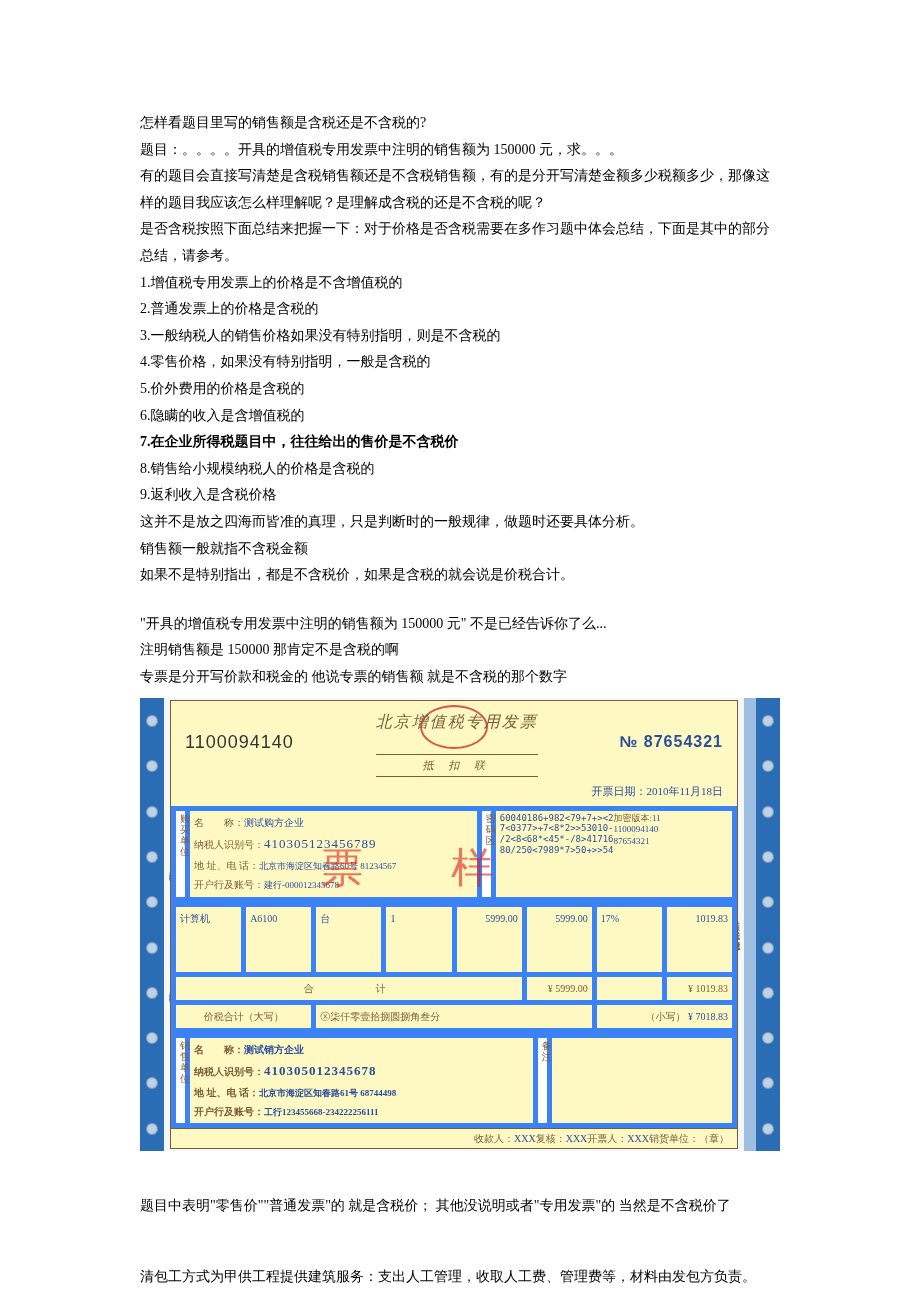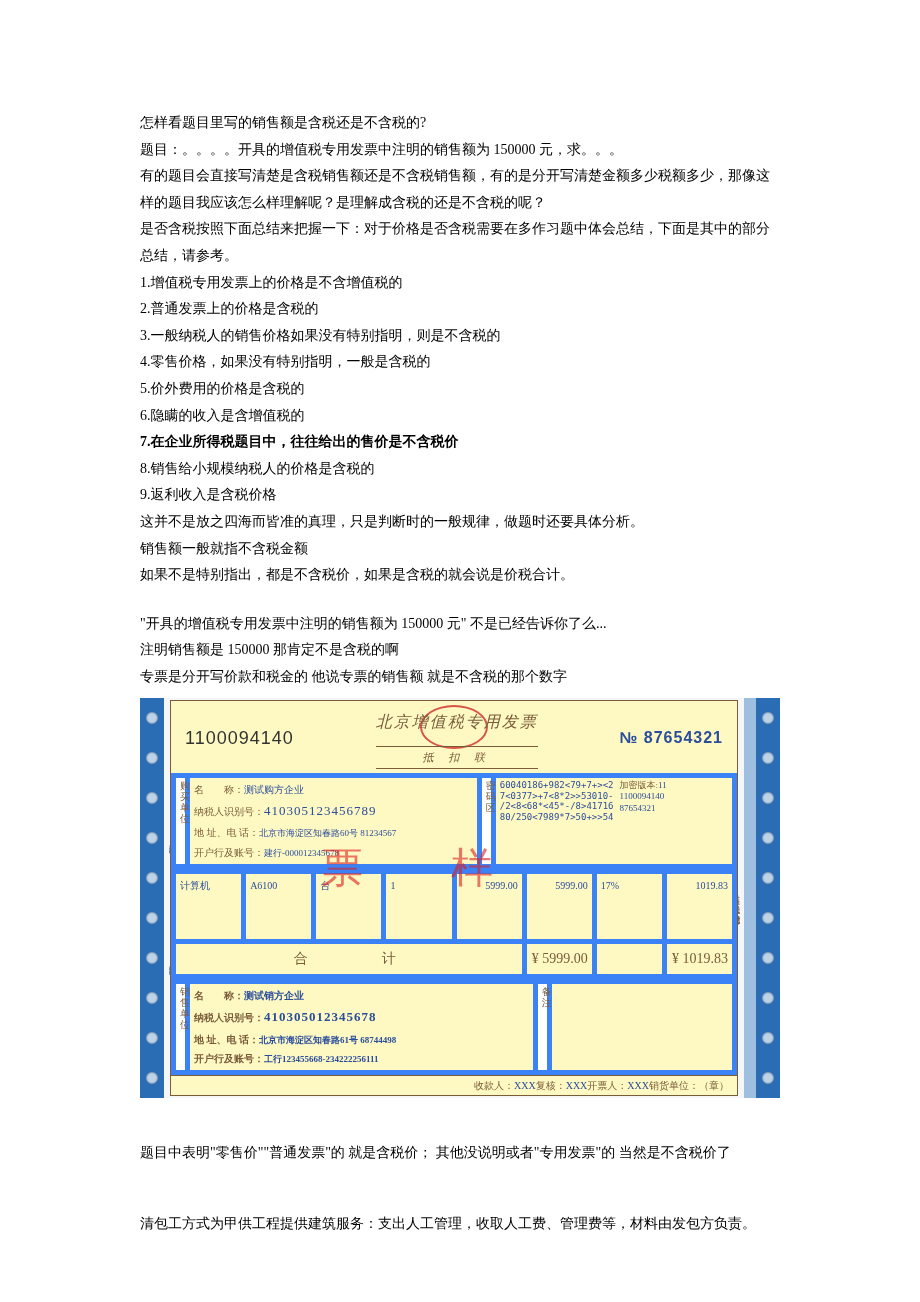--- a/index.html
+++ b/index.html
@@ -70,21 +70,21 @@
       letter-spacing: 2px;
       position: relative;
       font-style: italic;
     }
     .inv-title .sub {
       font-size: 11px;
       letter-spacing: 6px;
       border-top: 1px solid #7a5c3a;
       border-bottom: 1px solid #7a5c3a;
       display: block;
-      margin-top: 8px;
+      margin-top: 16px;
       padding: 0 4px;
       color: #7a5c3a;
     }
     .stamp-oval {
       position: absolute;
       left: 50%; top: 4px;
       transform: translateX(-50%);
       width: 68px; height: 44px;
       border: 2px solid rgba(200,30,30,0.75);
       border-radius: 50%;
@@ -147,21 +147,21 @@
       position: absolute;
       color: rgba(220,30,30,0.6);
       font-size: 42px;
       font-weight: normal;
       pointer-events: none;
       font-family: "KaiTi","STKaiti",serif;
     }
     .wm1 { left: 150px; top: 128px; }
     .wm2 { left: 280px; top: 128px; }
 
-    .sum-row td { font-size:14px;margin-left:8px; }
+    .sum-row td { font-size:10px;margin-left:8px; }
     .footer-row {
       padding: 0 8px;
       border-top: 1px solid #7a5c3a;
       color: #7a5c3a;
       font-size: 10px;
       display:flex;
       justify-content: flex-end;
     }
     .footer-row .blue { color:#2a4d9c; }
 
@@ -243,20 +243,23 @@
     <div class="invoice-header">
       <div class="inv-code">1100094140</div>
       <div class="inv-title">
         <span>北京增值税专用发票</span>
         <span class="sub">抵  扣  联</span>
       </div>
       <div class="inv-no">
         <span>№</span>
         <span class="num">87654321</span>
       </div>
+    </div>
+    <div class="inv-date-row">
+      <span>开票日期：</span><span>2010年11月18日</span>
     </div>
 
     <table class="brown-table">
       <tbody>
           <tr>
         <td class="side-label" rowspan="1">购买单位</td>
         <td style="width:52%;">
           <span>名　　称：</span><span class="blue">测试购方企业</span><br>
           <span>纳税人识别号：</span><span class="blue" style="font-size:13px;letter-spacing:1px;">410305123456789</span><br>
           <span>地 址、电 话：</span><span class="blue tiny">北京市海淀区知春路60号 81234567</span><br>
@@ -264,21 +267,21 @@
         </td>
         <td class="side-label">密码区</td>
         <td>
           <div style="display:flex;">
             <div class="blue tiny" style="font-family:monospace;line-height:1.2;">
               <span>60040186+982&lt;79+7+&gt;&lt;2</span><br>
               <span>7&lt;0377&gt;+7&lt;8*2&gt;&gt;53010-</span><br>
               <span>/2&lt;8&lt;68*&lt;45*-/8&gt;41716</span><br>
               <span>80/250&lt;7989*7&gt;50+&gt;&gt;54</span>
             </div>
-            <div class="tiny" style="margin-left:6px;line-height:1.3;">
+            <div class="tiny" style="margin-left:0;line-height:1.3;">
               <span>加密版本:</span><span class="blue">11</span><br>
               <span class="blue">1100094140</span><br>
               <span class="blue">87654321</span>
             </div>
           </div>
         </td>
       </tr>
     </tbody>
       </table>
 
@@ -292,20 +295,28 @@
         <td style="text-align:right;">5999.00</td>
         <td style="text-align:right;">5999.00</td>
         <td>17%</td>
         <td style="text-align:right;">1019.83</td>
       </tr>
       <tr class="sum-row">
         <td colspan="5" style="text-align:center;letter-spacing:8px;">合　　　计</td>
         <td class="blue" style="text-align:right;">¥ 5999.00</td>
         <td></td>
         <td class="blue" style="text-align:right;">¥ 1019.83</td>
+      </tr>
+      <tr class="sum-row">
+        <td colspan="2" style="text-align:center;">价税合计（大写）</td>
+        <td colspan="4" class="blue">ⓧ柒仟零壹拾捌圆捌角叁分</td>
+        <td colspan="2" style="text-align:right;">
+          <span>（小写）</span>
+          <span class="blue">¥ 7018.83</span>
+        </td>
       </tr>
     </tbody>
       </table>
 
     <table class="brown-table">
       <tbody>
           <tr>
         <td class="side-label">销售单位</td>
         <td style="width:62%;font-weight:bold;">
           <span>名　　称：</span><span class="blue">测试销方企业</span><br>

